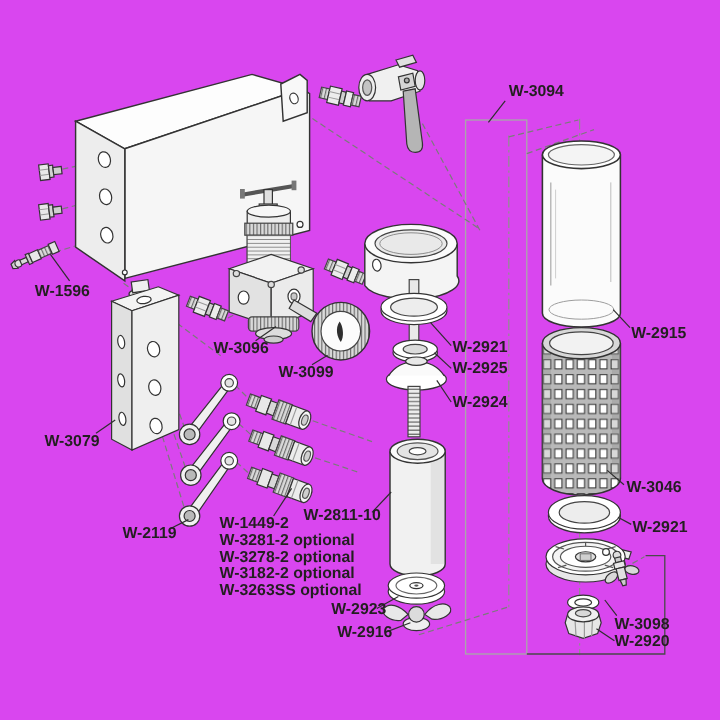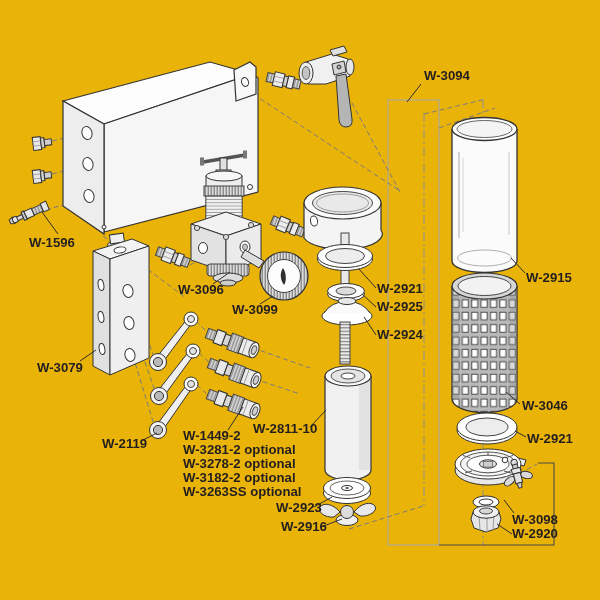--- a/index.html
+++ b/index.html
@@ -1,16 +1,16 @@
 <!DOCTYPE html>
 <html><head>
 <meta charset="utf-8">
 <style>
   html,body{margin:0;padding:0;background:#fff;}
-  .stage{position:relative;width:600px;height:600px;background:#eab308;overflow:hidden;
+  .stage{position:relative;width:600px;height:600px;background:#d946ef;overflow:hidden;
          font-family:"Liberation Sans",sans-serif;}
   svg{display:block}
   .lbl{font:bold 13.2px "Liberation Sans",sans-serif;fill:#231f20;}
   .leader{stroke:#2e2e2e;stroke-width:1;fill:none;}
   .dash{stroke:#7b7b7b;stroke-width:1;fill:none;stroke-dasharray:5,3;}
   .dashdot{stroke:#8f8f8f;stroke-width:1;fill:none;stroke-dasharray:9,3,2,3;}
 </style>
 </head>
 <body>
 

